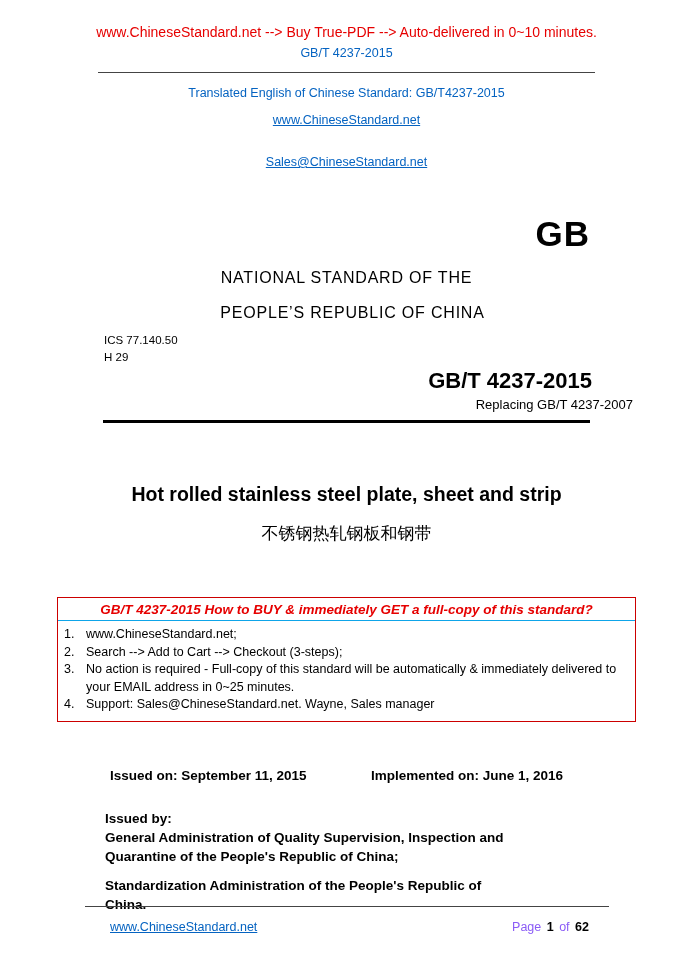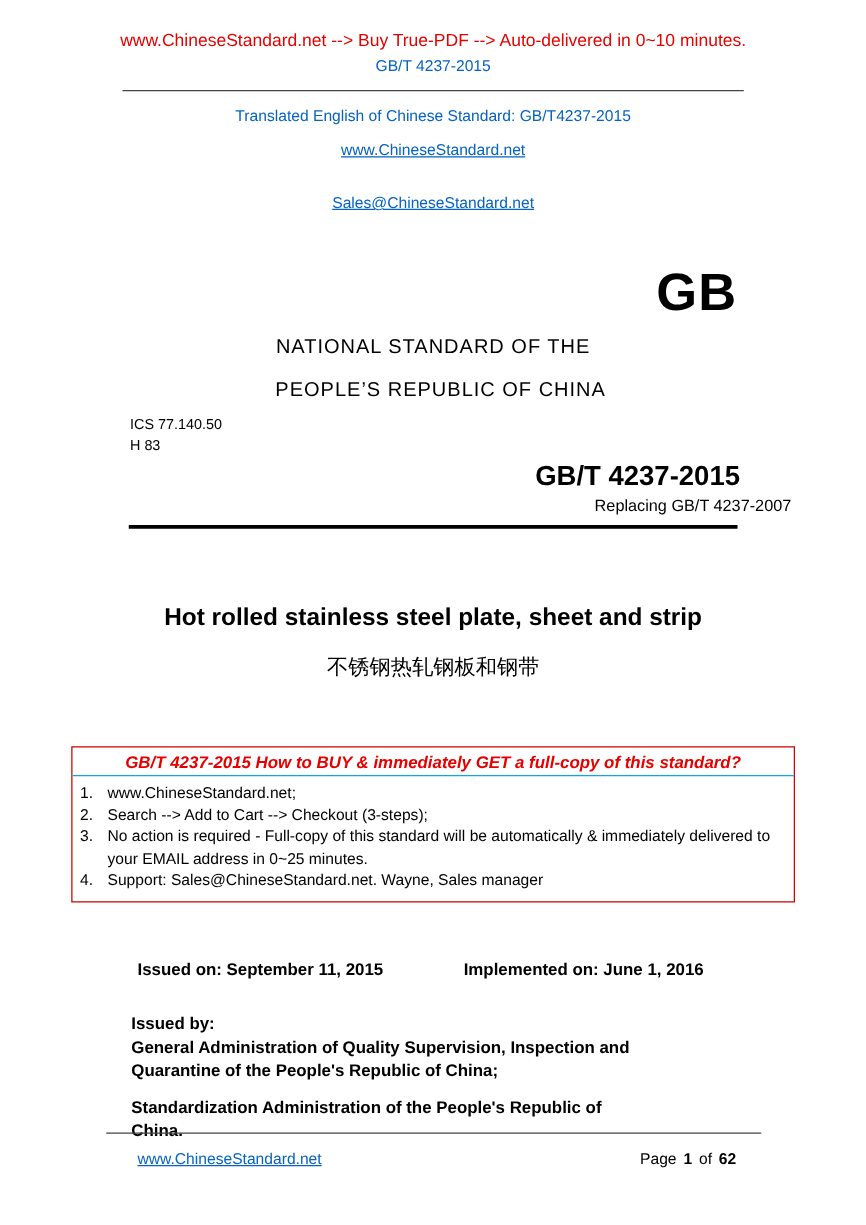--- a/index.html
+++ b/index.html
@@ -6,35 +6,35 @@
   html, body { background: #ffffff; }
   body { font-family: "Liberation Sans", sans-serif; color: #000; }
   .page {
     position: relative;
     width: 693px;
     height: 980px;
     margin: 0 auto;
     background: #fff;
     overflow: hidden;
   }
-  .blue { color: #000000; }
+  .blue { color: #8b5cf6; }
   a { color: #0563c1; text-decoration: underline; cursor: pointer; }
 
   .banner { padding-top: 24px; text-align: center; font-size: 14px; color: #e60000; }
   .doc-code { margin-top: 6px; text-align: center; font-size: 12.5px; color: #0563c1; }
   .rule-thin { width: 497px; margin: 12px auto 0; border: 0; border-top: 1px solid #444; }
   .translated { margin-top: 13px; text-align: center; font-size: 12.5px; color: #0563c1; }
   .center-link { margin-top: 13px; text-align: center; font-size: 12.5px; }
   .center-link + .center-link { margin-top: 28px; }
 
   .gb-logo {
     margin-top: 42px;
     padding-right: 103px;
     text-align: right;
-    font-size: 42px;
+    font-size: 35px;
     line-height: 46px;
     font-weight: bold;
     letter-spacing: 1px;
   }
   .nat-line1 { margin-top: 12px; text-align: center; font-size: 16px; letter-spacing: 0.8px; }
   .nat-line2 { margin-top: 17px; text-align: center; font-size: 16px; letter-spacing: 0.8px; padding-left: 12px; }
 
   .ics-block { margin-top: 10px; padding-left: 104px; font-size: 11.5px; line-height: 17px; }
   .big-code {
     margin-top: 2px;
@@ -114,21 +114,21 @@
   <div class="center-link">
     <a>Sales@ChineseStandard.net</a>
   </div>
 
   <div class="gb-logo">GB</div>
   <div class="nat-line1">NATIONAL STANDARD OF THE</div>
   <div class="nat-line2">PEOPLE’S REPUBLIC OF CHINA</div>
 
   <div class="ics-block">
     <div>ICS 77.140.50</div>
-    <div>H 83</div>
+    <div>H 29</div>
   </div>
 
   <div class="big-code">GB/T 4237-2015</div>
   <div class="replacing">Replacing GB/T 4237-2007</div>
   <hr class="rule-thick">
 
   <div class="title-en">Hot rolled stainless steel plate, sheet and strip</div>
   <div class="title-zh">不锈钢热轧钢板和钢带</div>
 
   <div class="buy-box">

